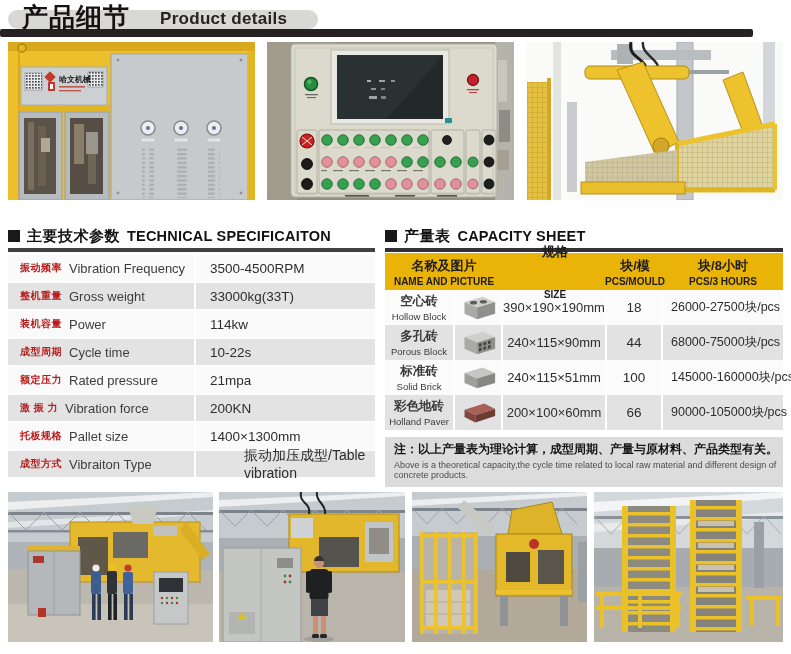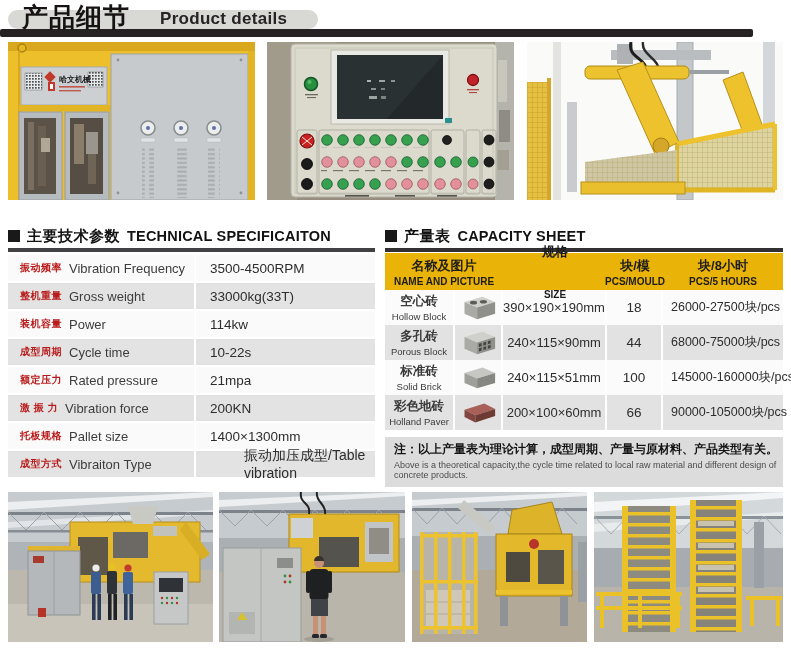--- a/index.html
+++ b/index.html
@@ -394,21 +394,21 @@
       <div class="ch ch-size">
         <div class="zh">规格</div>
           <div class="en">SIZE</div>
       </div>
       <div class="ch ch-mould">
         <div class="zh">块/模</div>
           <div class="en">PCS/MOULD</div>
       </div>
       <div class="ch ch-hours">
         <div class="zh">块/8小时</div>
-          <div class="en">PCS/5 HOURS</div>
+          <div class="en">PCS/3 HOURS</div>
       </div>
     </div>
 
     <div class="crow">
       <div class="c-name">
           <div class="zh">空心砖</div>
           <div class="en">Hollow Block</div>
         </div>
       <div class="c-pic">
         <svg viewBox="0 0 44 30">

